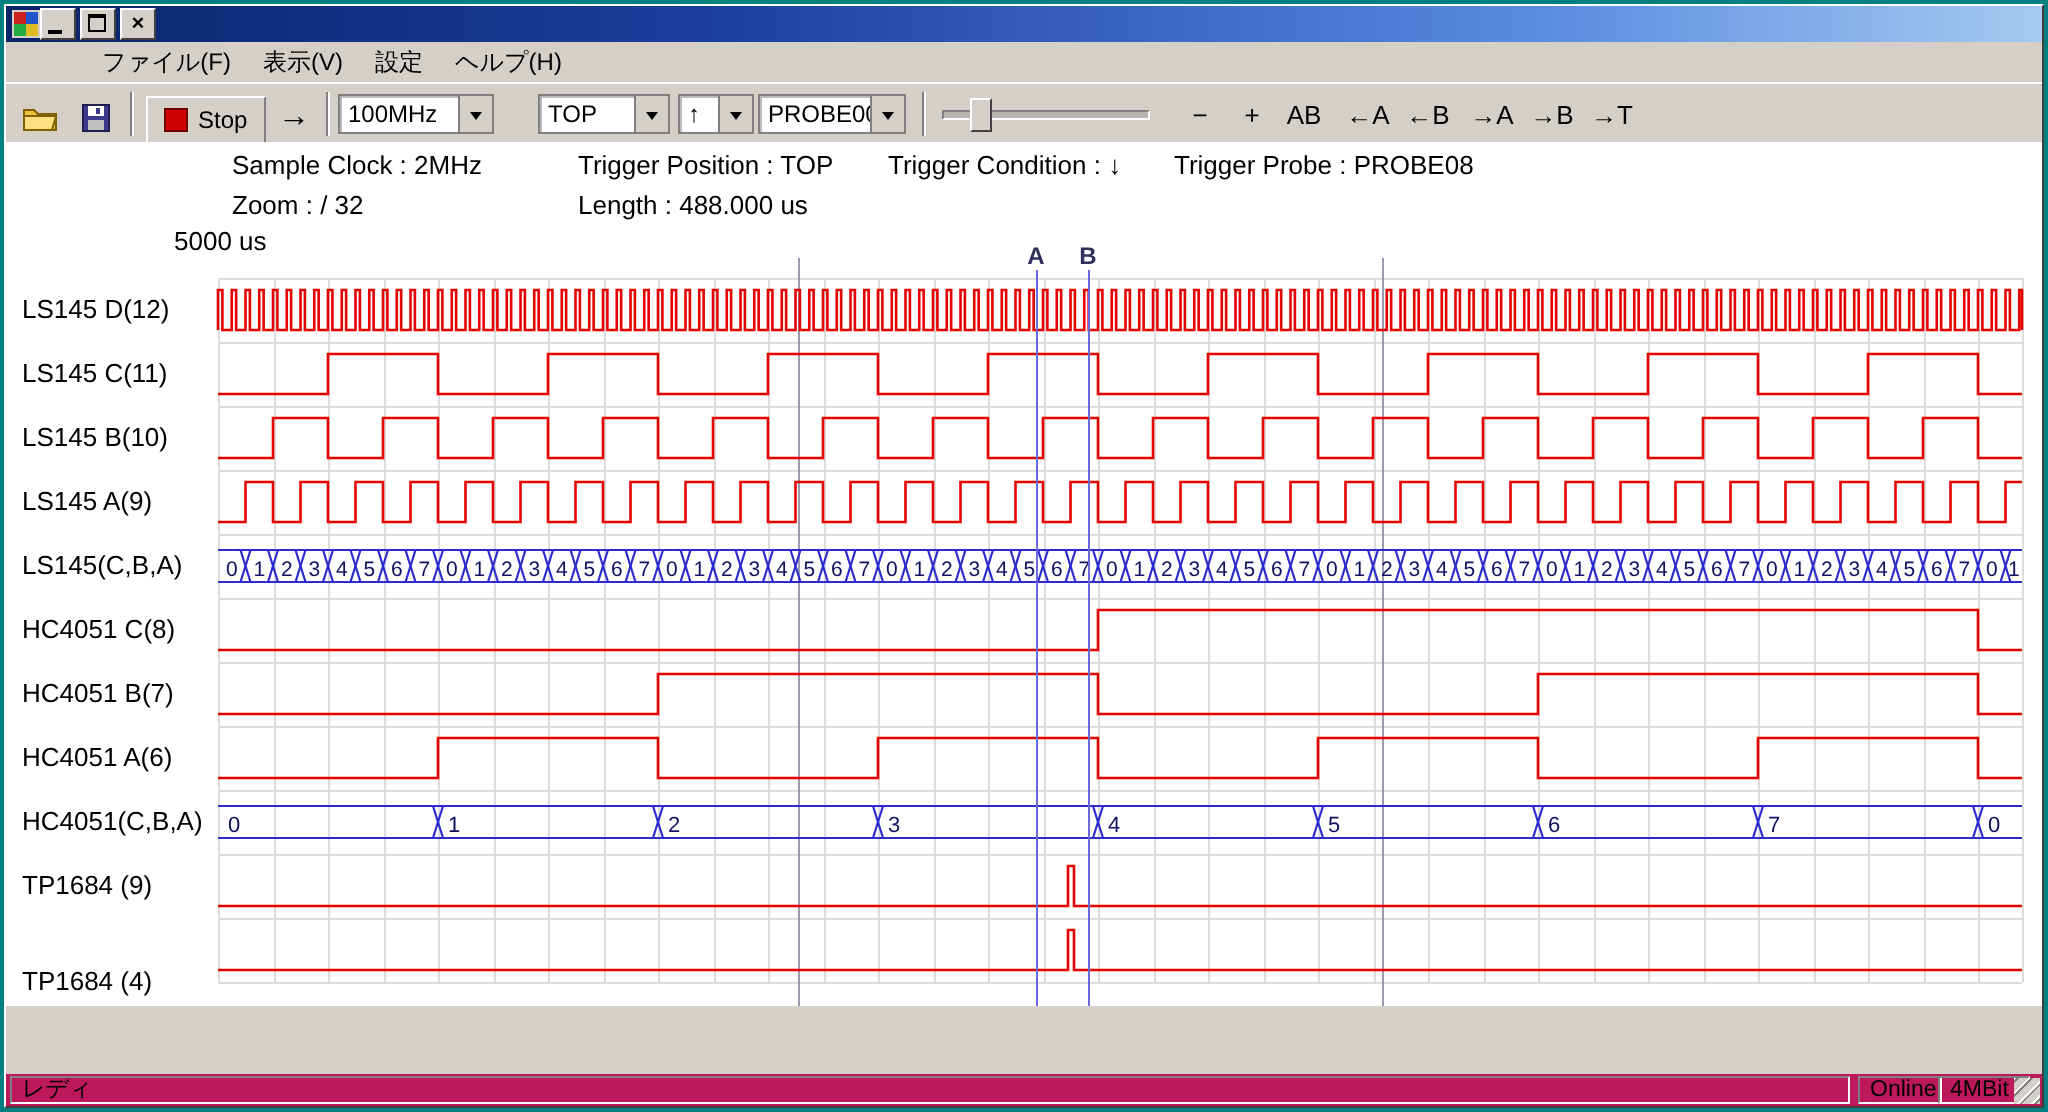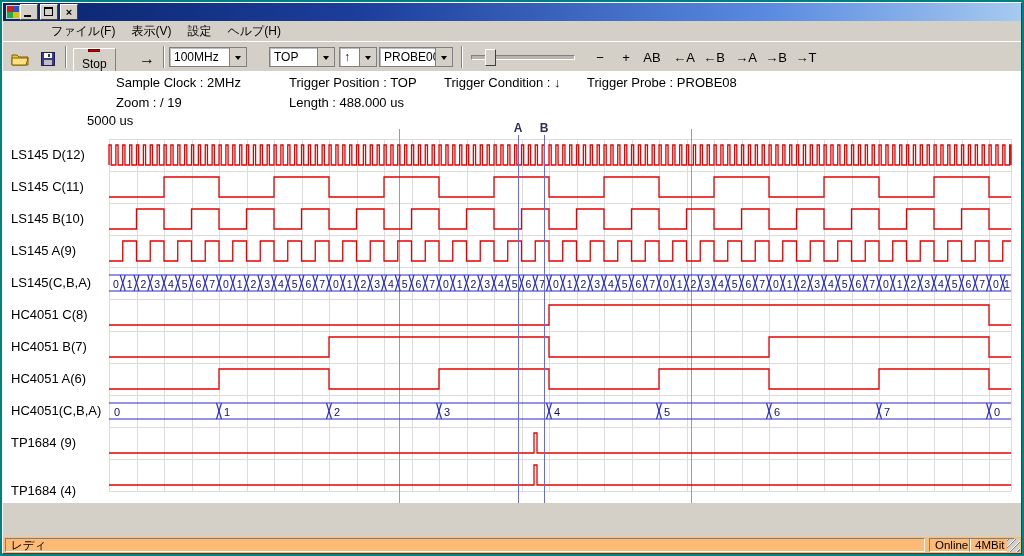--- a/index.html
+++ b/index.html
@@ -32,21 +32,21 @@
     display:flex; align-items:center; justify-content:center;
     font-size:11px; line-height:11px; font-weight:bold; color:#000;
   }
   .g-min { position:absolute; left:3px; bottom:2px; width:7px; height:2px; background:#000; }
   .g-max { position:absolute; left:3px; top:2px; width:7px; height:6px; border:1px solid #000; border-top-width:2px; }
   
   .menubar { height:20px; display:flex; align-items:center; padding-left:2px; font-size:12px;margin-left:38px; }
   .menu-item { padding:2px 8px; white-space:nowrap; }
   
   .toolbar { height:30px; position:relative; border-top:1px solid #ffffff; border-bottom:1px solid #aca899; }
-  .tool { position:absolute; top:6px; height:22px;flex-direction:column; }
+  .tool { position:absolute; top:6px; height:22px; }
   .icon-btn { width:26px; display:flex; align-items:center; justify-content:center; }
   .sep { position:absolute; top:4px; width:0; height:22px; border-left:1px solid #808080; border-right:1px solid #ffffff; }
   .stop-btn {
     display:flex; align-items:center; gap:5px; padding:0 8px; font-size:12px;
     background:#d4d0c8; border:1px solid; border-color:#ffffff #808080 #808080 #ffffff;
   }
   .stop-sq { width:10px; height:10px; background:#cc0000; border:1px solid #700000; }
   .run-btn { width:24px; display:flex; align-items:center; justify-content:center; font-size:16px; font-weight:bold; }
   .combo {
     position:absolute; top:5px; height:18px; background:#fff; display:flex;
@@ -71,21 +71,21 @@
   .scrollbar { position:absolute; left:86px; top:446px; width:766px; height:16px; background:#efede7; }
   .sb-btn {
     position:absolute; top:0; width:16px; height:16px; background:#d4d0c8;
     border:1px solid; border-color:#ffffff #404040 #404040 #ffffff;
     display:flex; align-items:center; justify-content:center;
   }
   .tri-left  { width:0; height:0; border:4px solid transparent; border-right:5px solid #000; margin-right:3px; }
   .tri-right { width:0; height:0; border:4px solid transparent; border-left:5px solid #000; margin-left:3px; }
   .sb-thumb { position:absolute; left:16px; top:0; width:494px; height:16px; background:#d4d0c8; border:1px solid; border-color:#ffffff #404040 #404040 #ffffff; }
   
-  .statusbar { position:absolute; left:0; top:534px; width:1018px; height:16px; background:#fdba74; font-size:11.5px; }
+  .statusbar { position:absolute; left:0; top:534px; width:1018px; height:16px; background:#be185d; font-size:11.5px; }
   .sb-panel { position:absolute; top:1px; height:12px; line-height:12px; padding:0 5px; border:1px solid; border-color:#808080 #ffffff #ffffff #808080; white-space:nowrap; overflow:hidden; }
   .grip {
     position:absolute; right:1px; top:2px; width:13px; height:13px;
     background:repeating-linear-gradient(135deg, #ffffff 0 1px, #808080 1px 2px, #d4d0c8 2px 5px);
   }
 </style>
 </head>
 <body>
 
 <div class="win">
@@ -181,21 +181,21 @@
         <div class="flat-btn" style="left: 760px;">→B</div>
         <div class="flat-btn" style="left: 790px;">→T</div>
       </div>
   </div>
 
   <div class="content">
     <div class="info" style="left:113px;top:4px">Sample Clock : 2MHz</div>
     <div class="info" style="left:286px;top:4px">Trigger Position : TOP</div>
     <div class="info" style="left:441px;top:4px">Trigger Condition : ↓</div>
     <div class="info" style="left:584px;top:4px">Trigger Probe : PROBE08</div>
-    <div class="info" style="left:113px;top:24px">Zoom : /  19</div>
+    <div class="info" style="left:113px;top:24px">Zoom : /  32</div>
     <div class="info" style="left:286px;top:24px">Length : 488.000 us</div>
     <div class="info" style="left:84px;top:42px">5000 us</div>
 
     <div id="channel-labels">
         <div class="chan-label" style="top: 76px;">LS145 D(12)</div>
         <div class="chan-label" style="top: 108px;">LS145 C(11)</div>
         <div class="chan-label" style="top: 140px;">LS145 B(10)</div>
         <div class="chan-label" style="top: 172px;">LS145 A(9)</div>
         <div class="chan-label" style="top: 204px;">LS145(C,B,A)</div>
         <div class="chan-label" style="top: 236px;">HC4051 C(8)</div>

